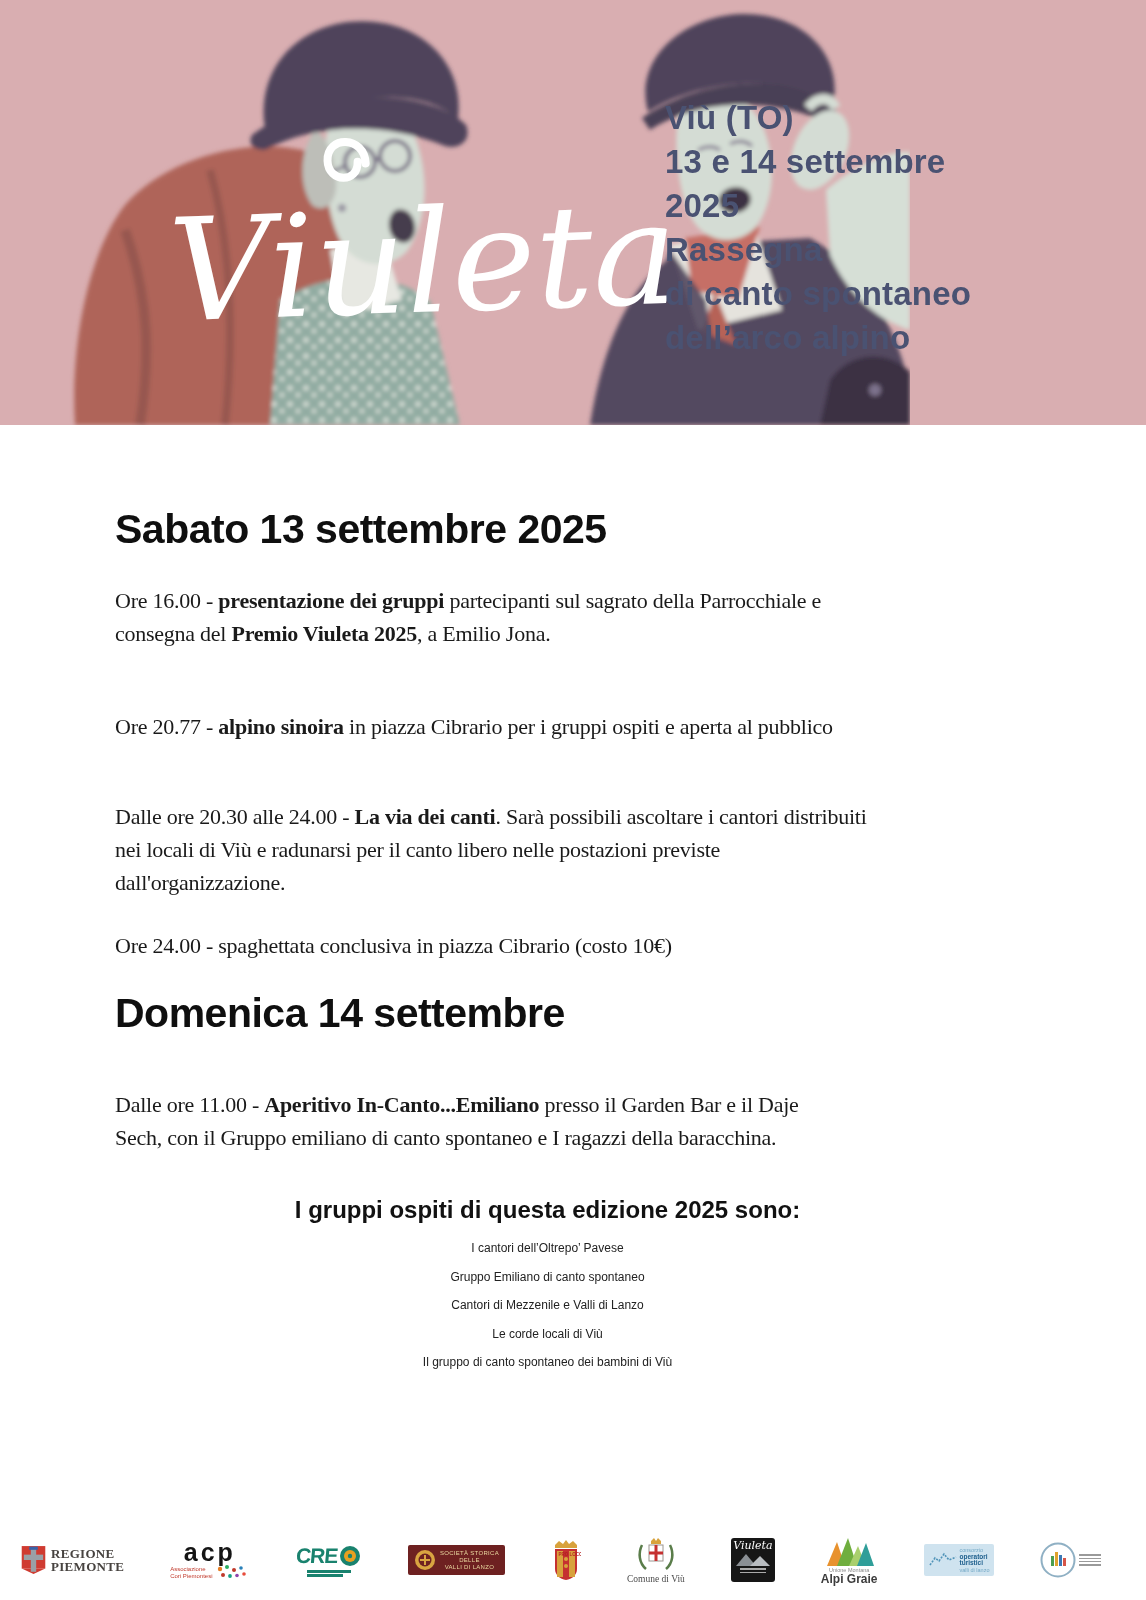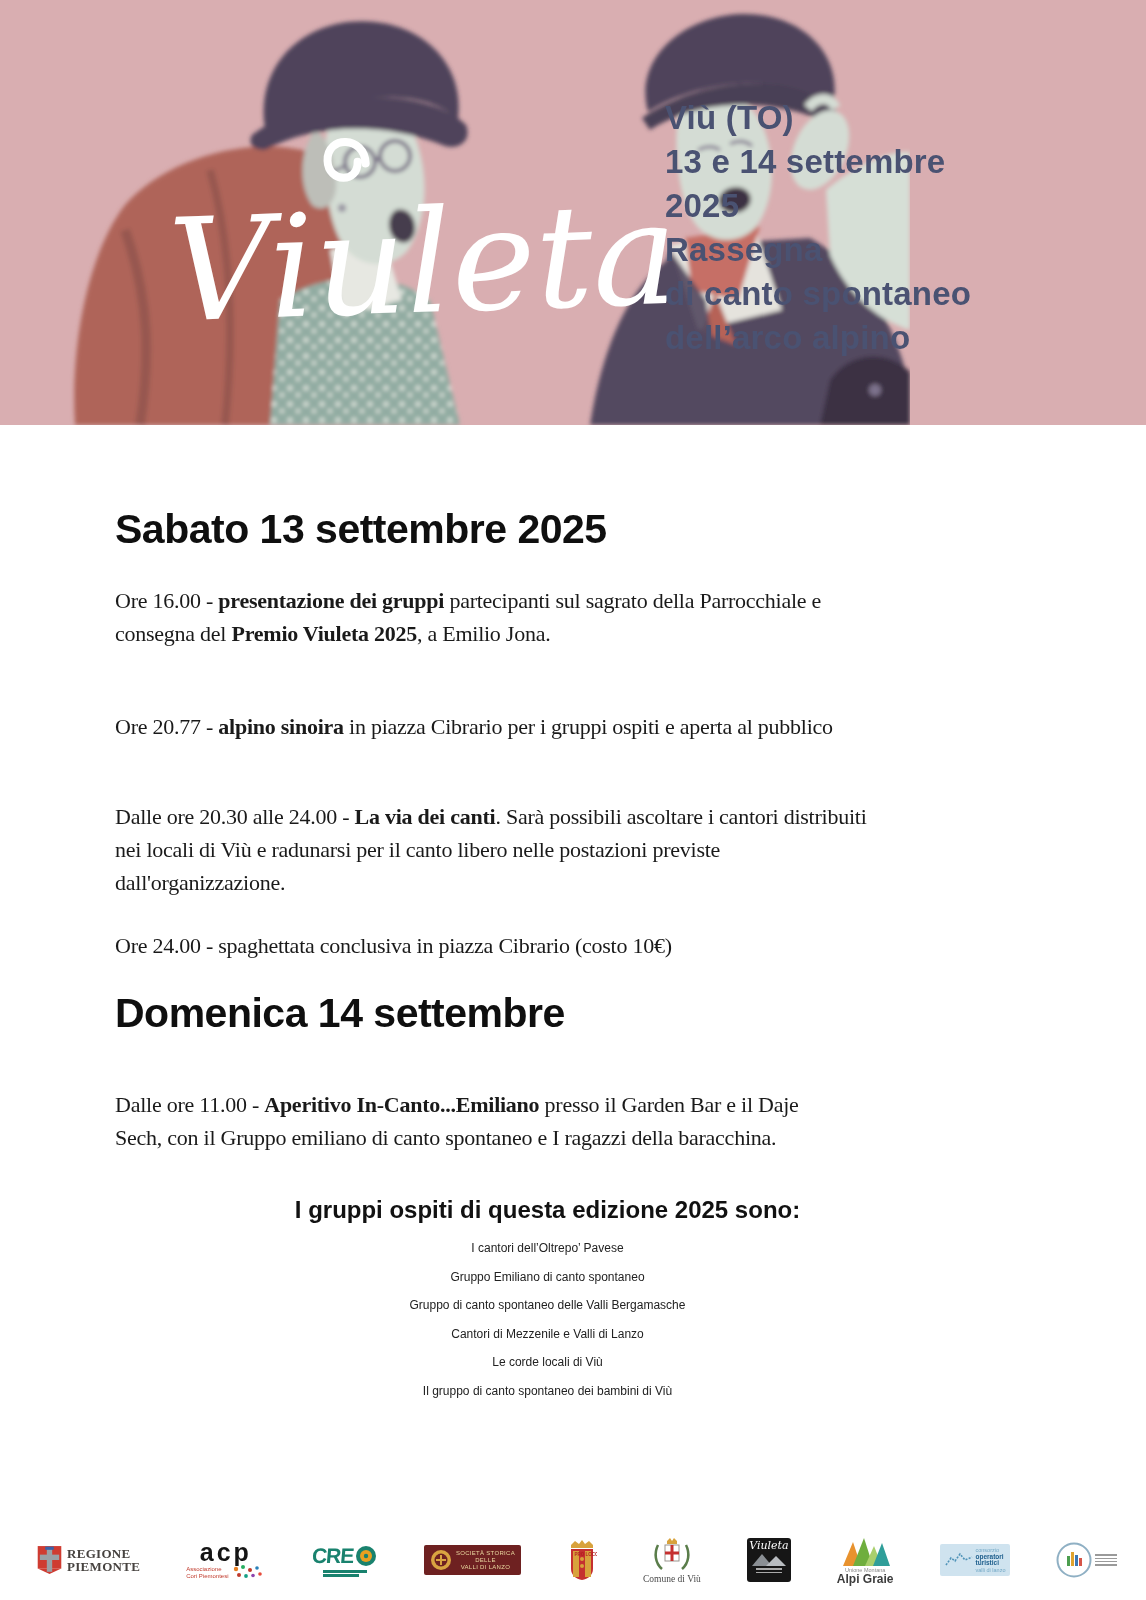--- a/index.html
+++ b/index.html
@@ -26,21 +26,21 @@
   .para > div{white-space:nowrap;}
   .para b{font-weight:700;}
 
   .groups{position:absolute;left:0;top:1196px;width:1095px;text-align:center;}
   .groups-heading{font-size:24px;font-weight:800;color:#111;margin-bottom:10px;}
   .groups-list{font-size:12px;line-height:28.5px;color:#222;}
   .groups-list div{white-space:nowrap;}
 
   
   .footer{position:absolute;left:0;top:1526px;width:1026px;height:68px;display:flex;
-          align-items:center;justify-content:space-between;padding:0 36px;box-sizing:border-box;gap:46px;}
+          align-items:center;justify-content:space-between;padding:0 20px;box-sizing:border-box;gap:46px;}
   .lg{display:flex;flex-direction:column;align-items:center;gap:1px;flex:0 0 auto;}
   .lg.row{flex-direction:row;gap:4px;}
 
   .rp-text{font-family:"Liberation Serif",serif;font-weight:700;font-size:13px;line-height:13px;
            color:#474340;letter-spacing:0.3px;}
   .acp-word{font-size:25px;font-weight:600;letter-spacing:3px;color:#141414;line-height:22px;}
   .acp-bottom{display:flex;align-items:flex-end;gap:3px;}
   .acp-sub{font-size:6px;line-height:7px;color:#c0392b;text-align:left;}
   .creo-row{display:flex;align-items:center;gap:1px;}
   .creo-word{font-size:21px;font-weight:900;color:#19826e;transform:skewX(-5deg);letter-spacing:-1px;}
@@ -166,21 +166,20 @@
   <div class="para" style="top:1088px">
       <div><span>Dalle ore 11.00 - </span><b>Aperitivo In-Canto...Emiliano</b><span> presso il Garden Bar e il Daje</span></div>
       <div><span>Sech, con il Gruppo emiliano di canto spontaneo e I ragazzi della baracchina.</span></div>
     </div>
 
   <div class="groups">
     <div class="groups-heading">I gruppi ospiti di questa edizione 2025 sono:</div>
     <div class="groups-list">
       <div>I cantori dell’Oltrepo’ Pavese</div>
       <div>Gruppo Emiliano di canto spontaneo</div>
-      <div>Gruppo di canto spontaneo delle Valli Bergamasche</div>
       <div>Cantori di Mezzenile e Valli di Lanzo</div>
       <div>Le corde locali di Viù</div>
       <div>Il gruppo di canto spontaneo dei bambini di Viù</div>
     </div>
   </div>
 
   <div class="footer">
 
     <div class="lg row">
       <svg width="27" height="30" viewBox="0 0 24 28">

